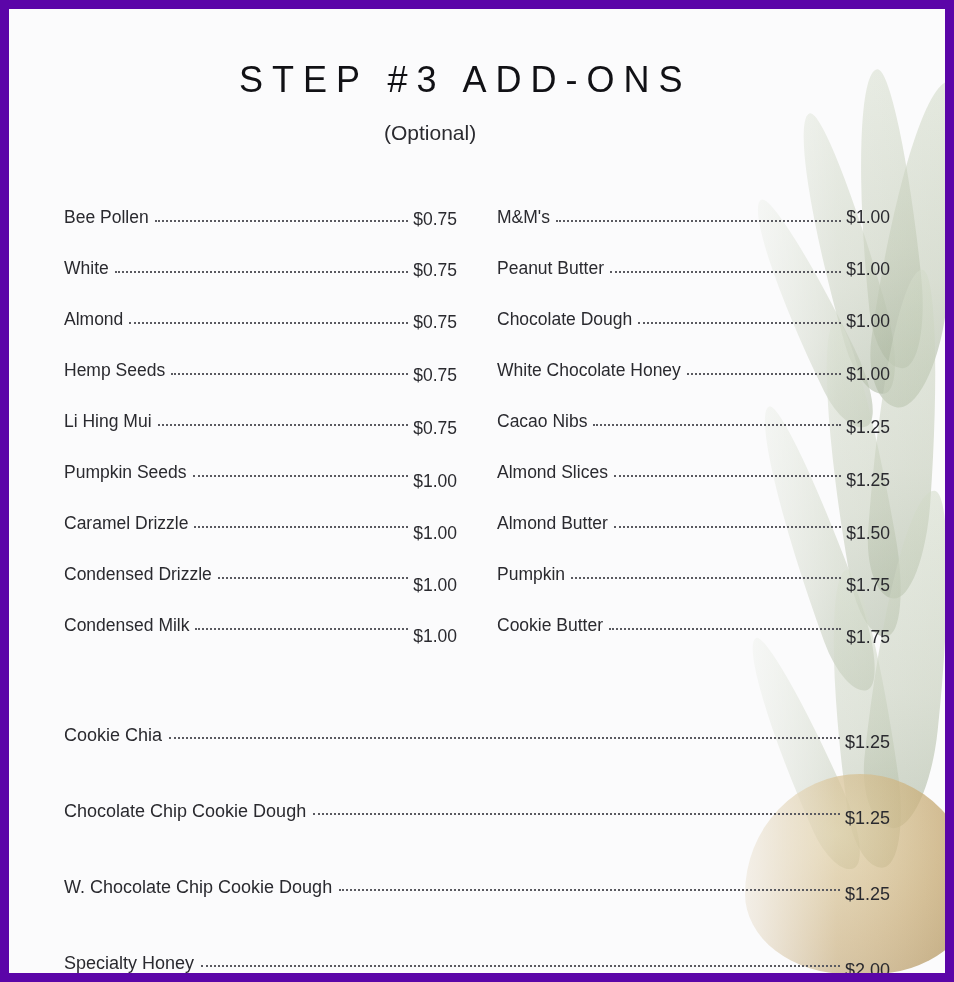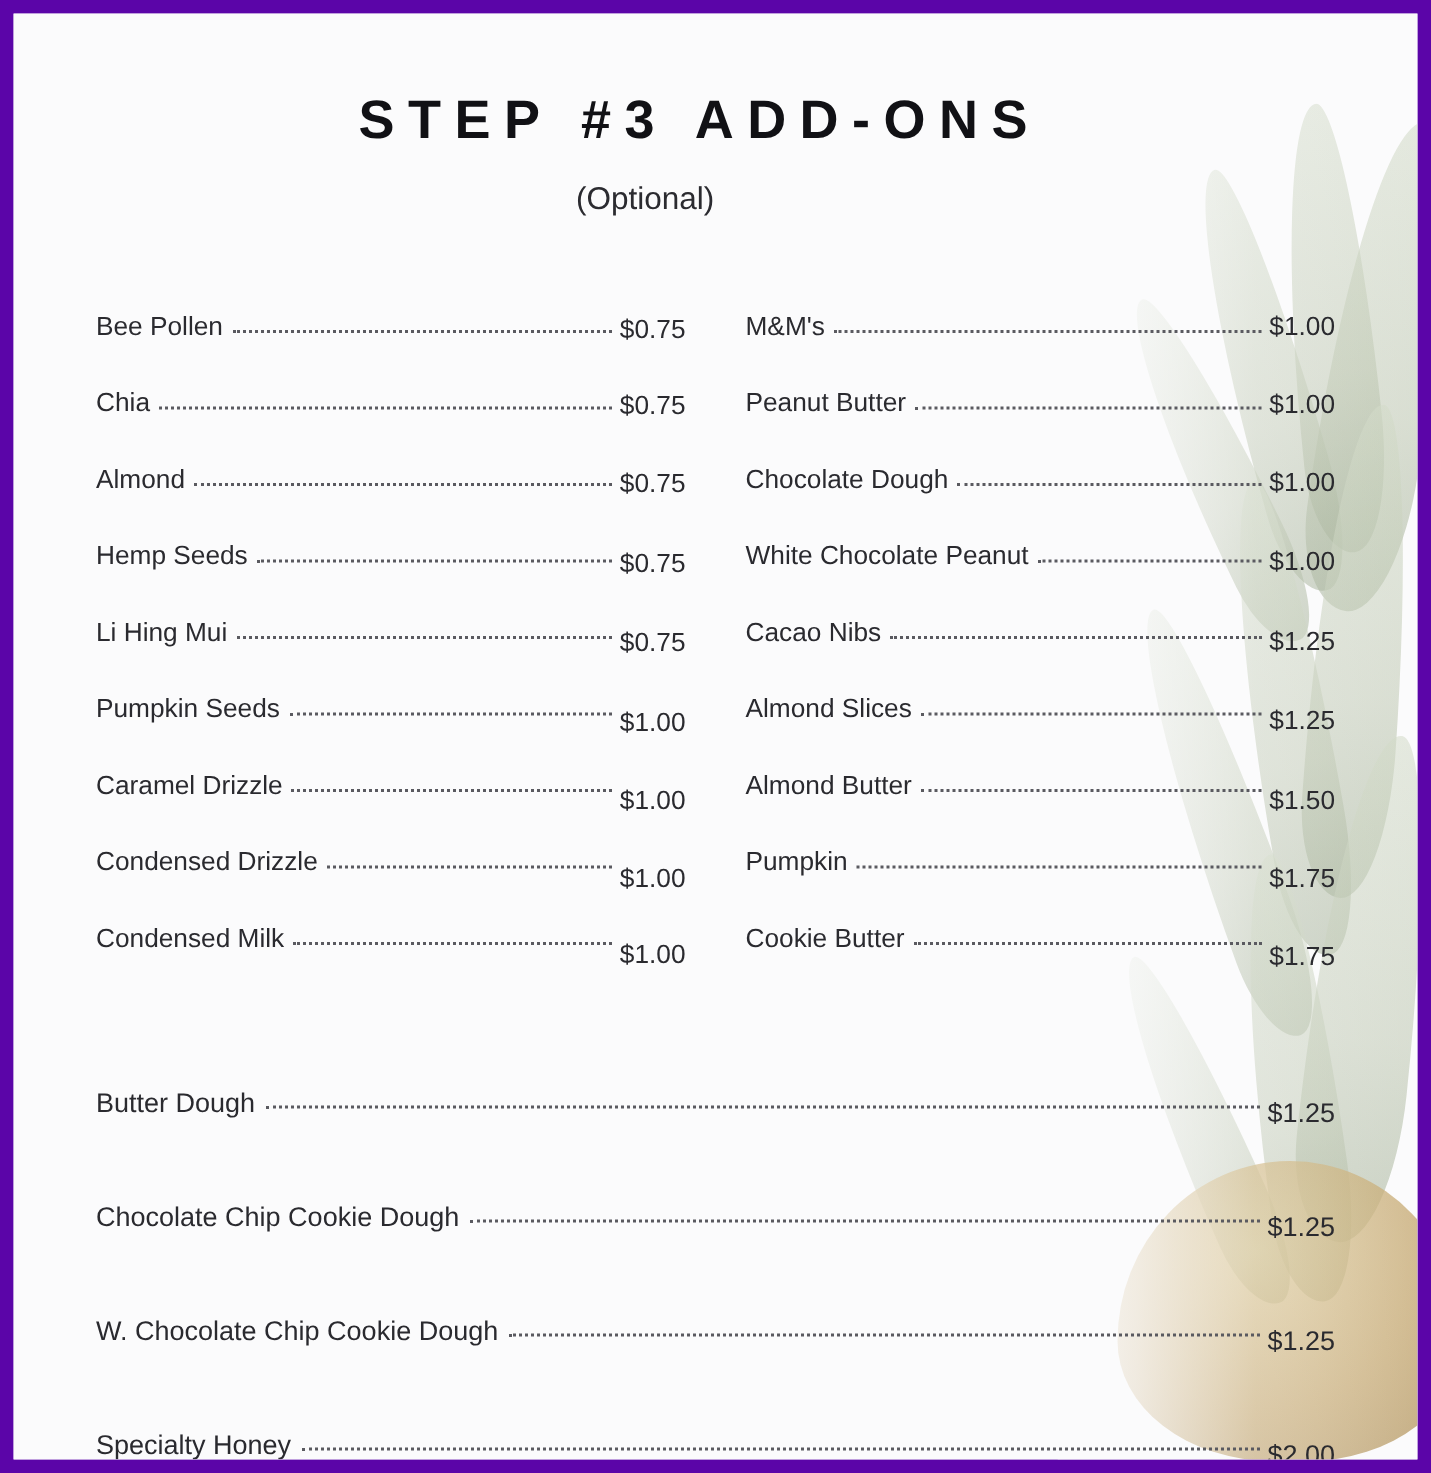--- a/index.html
+++ b/index.html
@@ -63,21 +63,21 @@
   .content {
     position: relative;
     z-index: 3;
     padding: 0 55px;
   }
 
   .title {
     margin: 0;
     padding-top: 46px;
     font-size: 36px;
-    font-weight: bold;
+    font-weight: normal;
     letter-spacing: 9px;
     color: #111115;
     line-height: 1.38;
     max-width: 560px;
     padding-left: 175px;
     text-transform: uppercase;
   }
   .subtitle {
     margin: 0;
     padding-top: 16px;
@@ -188,21 +188,21 @@
 
       <div class="columns">
 
         <div class="col col-left">
           <div class="row">
             <span class="nm">Bee Pollen</span>
             <span class="dots"></span>
             <span class="pr">$0.75</span>
           </div>
           <div class="row">
-            <span class="nm">Chia</span>
+            <span class="nm">White</span>
             <span class="dots"></span>
             <span class="pr">$0.75</span>
           </div>
           <div class="row">
             <span class="nm">Almond</span>
             <span class="dots"></span>
             <span class="pr">$0.75</span>
           </div>
           <div class="row">
             <span class="nm">Hemp Seeds</span>
@@ -246,21 +246,21 @@
             <span class="nm">Peanut Butter</span>
             <span class="dots"></span>
             <span class="pr">$1.00</span>
           </div>
           <div class="row">
             <span class="nm">Chocolate Dough</span>
             <span class="dots"></span>
             <span class="pr">$1.00</span>
           </div>
           <div class="row">
-            <span class="nm">White Chocolate Peanut</span>
+            <span class="nm">White Chocolate Honey</span>
             <span class="dots"></span>
             <span class="pr">$1.00</span>
           </div>
           <div class="row">
             <span class="nm">Cacao Nibs</span>
             <span class="dots"></span>
             <span class="pr">$1.25</span>
           </div>
           <div class="row">
             <span class="nm">Almond Slices</span>
@@ -281,21 +281,21 @@
             <span class="nm">Cookie Butter</span>
             <span class="dots"></span>
             <span class="pr">$1.75</span>
           </div>
         </div>
 
       </div>
 
       <div class="wide-list">
         <div class="wide-row">
-          <span class="nm">Butter Dough</span>
+          <span class="nm">Cookie Chia</span>
           <span class="dots"></span>
           <span class="pr">$1.25</span>
         </div>
         <div class="wide-row">
           <span class="nm">Chocolate Chip Cookie Dough</span>
           <span class="dots"></span>
           <span class="pr">$1.25</span>
         </div>
         <div class="wide-row">
           <span class="nm">W. Chocolate Chip Cookie Dough</span>

